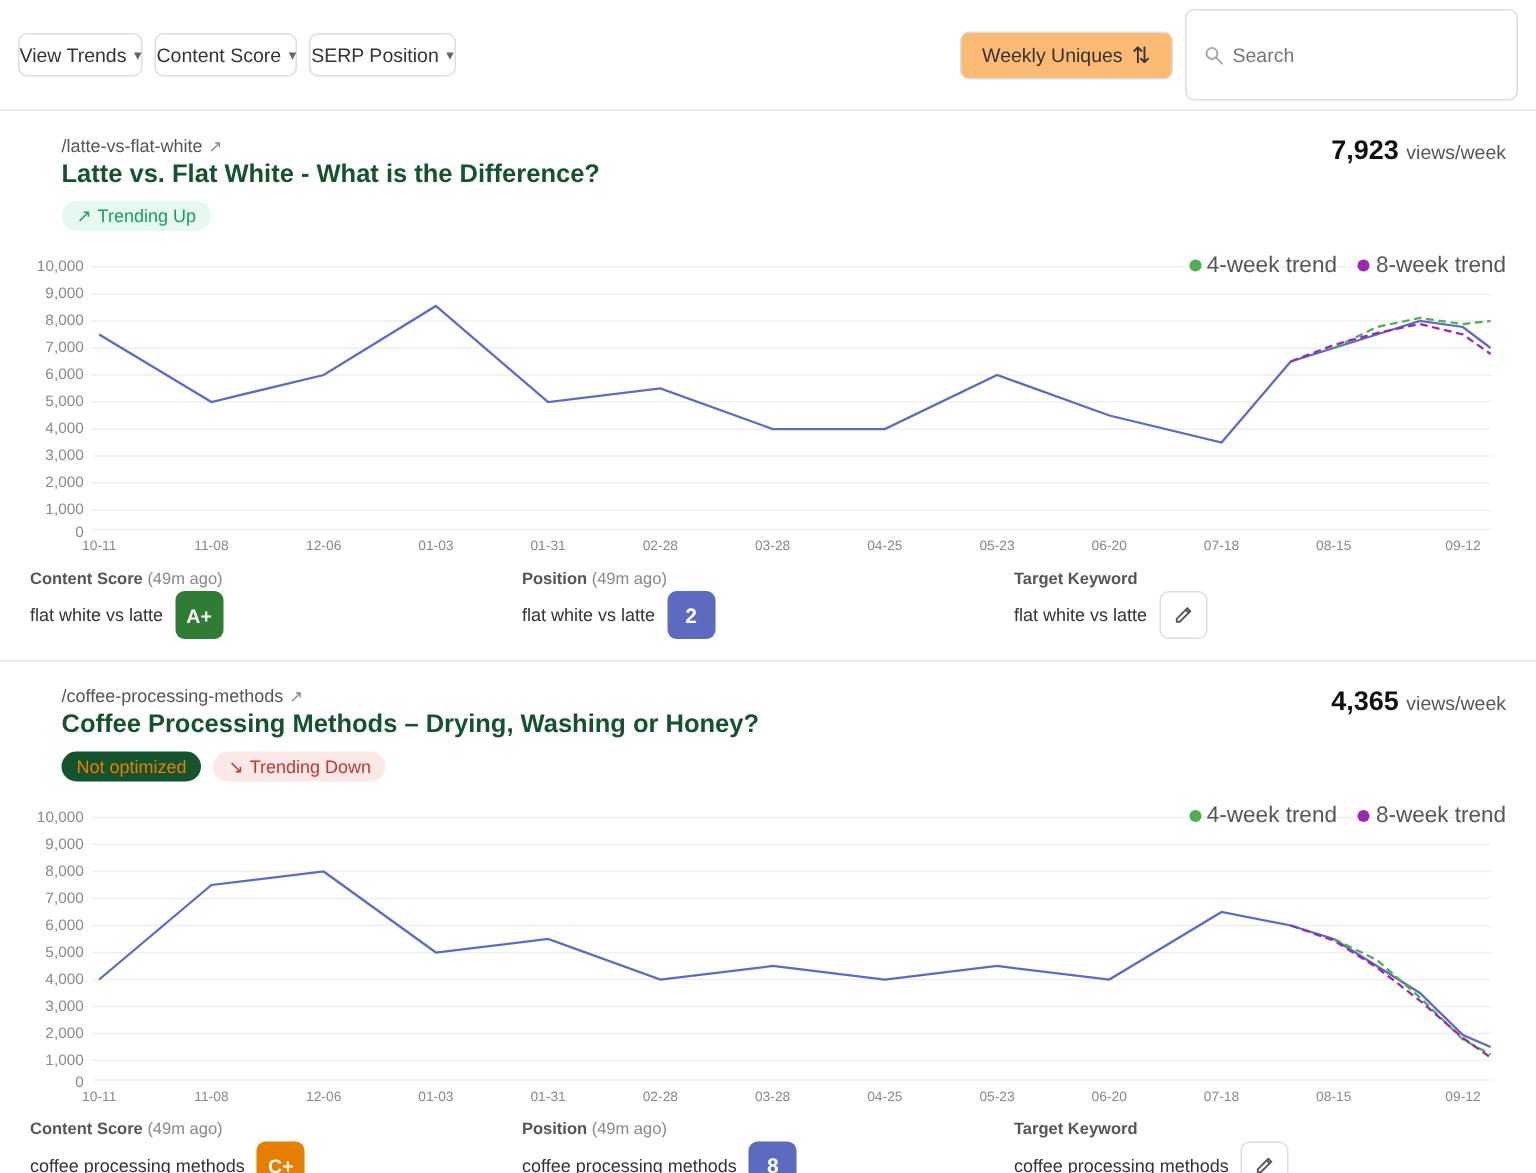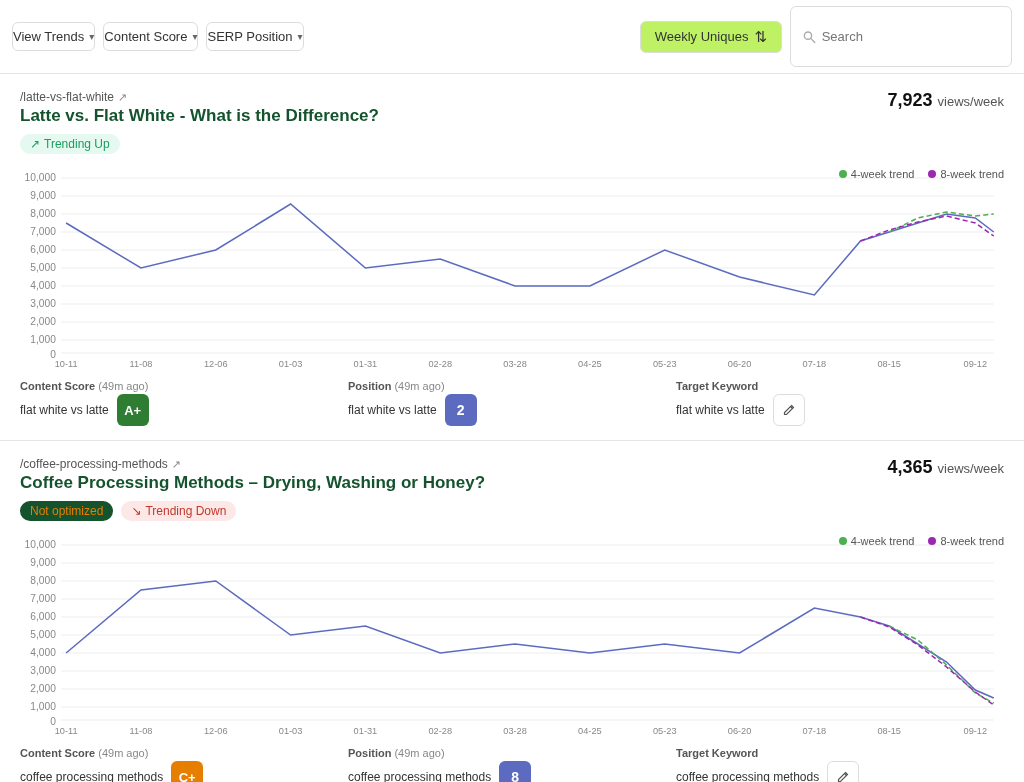--- a/index.html
+++ b/index.html
@@ -11,40 +11,40 @@
     }
     .dropdown-btn {
       display: flex; align-items: center; gap: 5px; padding: 6px 0;
       border: 1px solid #ddd; border-radius: 6px; background: #fff;
       cursor: pointer; font-size: 13px; color: #333; font-weight: 500;
     }
     .chevron { font-size: 10px; color: #666; }
     .spacer { flex: 1; }
     .weekly-uniques-btn {
       display: flex; align-items: center; gap: 6px; padding: 6px 14px;
-      border: 1px solid #ddd; border-radius: 6px; background: #bef264;
+      border: 1px solid #ddd; border-radius: 6px; background: #fdba74;
       cursor: pointer; font-size: 13px; color: #333; font-weight: 500;
     }
     .search-box {
       display: flex; align-items: center; gap: 6px; padding: 22px 12px;
       border: 1px solid #ddd; border-radius: 6px; background: #fff; min-width: 200px;
     }
     .search-icon-svg { color: #aaa; }
     .search-input {
       border: none; outline: none; font-size: 13px; color: #333; width: 100%;
       background: transparent;
     }
 
     .cards-container { padding: 0; }
 
     .card {
       border-bottom: 1px solid #e5e5e5; padding: 16px 20px 14px;
     }
 
-    .card-header { display: flex; align-items: flex-start; justify-content: space-between; margin-bottom: 4px; }
+    .card-header { display: flex; align-items: flex-start; justify-content: space-between; margin-bottom: 4px; margin-left: 21px; }
     .card-url { font-size: 12px; color: #555; display: flex; align-items: center; gap: 4px; margin-bottom: 2px; }
     .ext-link { font-size: 11px; color: #888; }
     .card-title { font-size: 17px; font-weight: 600; color: #14532d; margin-bottom: 8px; }
     .views-week { font-size: 18px; font-weight: 600; color: #111; white-space: nowrap; }
     .views-label { font-size: 13px; font-weight: 400; color: #555; }
 
     .badges { display: flex; gap: 8px; margin-bottom: 10px; }
     .badge-trending-up {
       display: flex; align-items: center; gap: 4px; padding: 3px 10px;
       background: #e6f9f0; color: #1a9e5e; border-radius: 20px; font-size: 12px; font-weight: 500;
@@ -52,21 +52,21 @@
     .badge-not-optimized {
       display: flex; align-items: center; gap: 4px; padding: 3px 10px;
       background: #14532d; color: #e67e00; border-radius: 20px; font-size: 12px; font-weight: 500;
     }
     .badge-trending-down {
       display: flex; align-items: center; gap: 4px; padding: 3px 10px;
       background: #fde8e8; color: #c0392b; border-radius: 20px; font-size: 12px; font-weight: 500;
     }
 
     .chart-area { position: relative; width: 100%; margin-bottom: 12px; }
-    .chart-legend { display: flex; align-items: center; gap: 14px; font-size: 11px; color: #555; position: absolute; top: 0; right: 0; }
+    .chart-legend { display: flex; align-items: center; gap: 14px; font-size: 15px; color: #555; position: absolute; top: 0; right: 0; }
     .legend-dot { width: 8px; height: 8px; border-radius: 50%; display: inline-block; }
     .legend-item { display: flex; align-items: center; gap: 4px; }
 
     svg.chart { display: block; overflow: visible; }
 
     .card-footer {
       display: flex; align-items: flex-start; gap: 0; margin-top: 4px;
       border-top: none;
     }
     .footer-section { flex: 1; }

